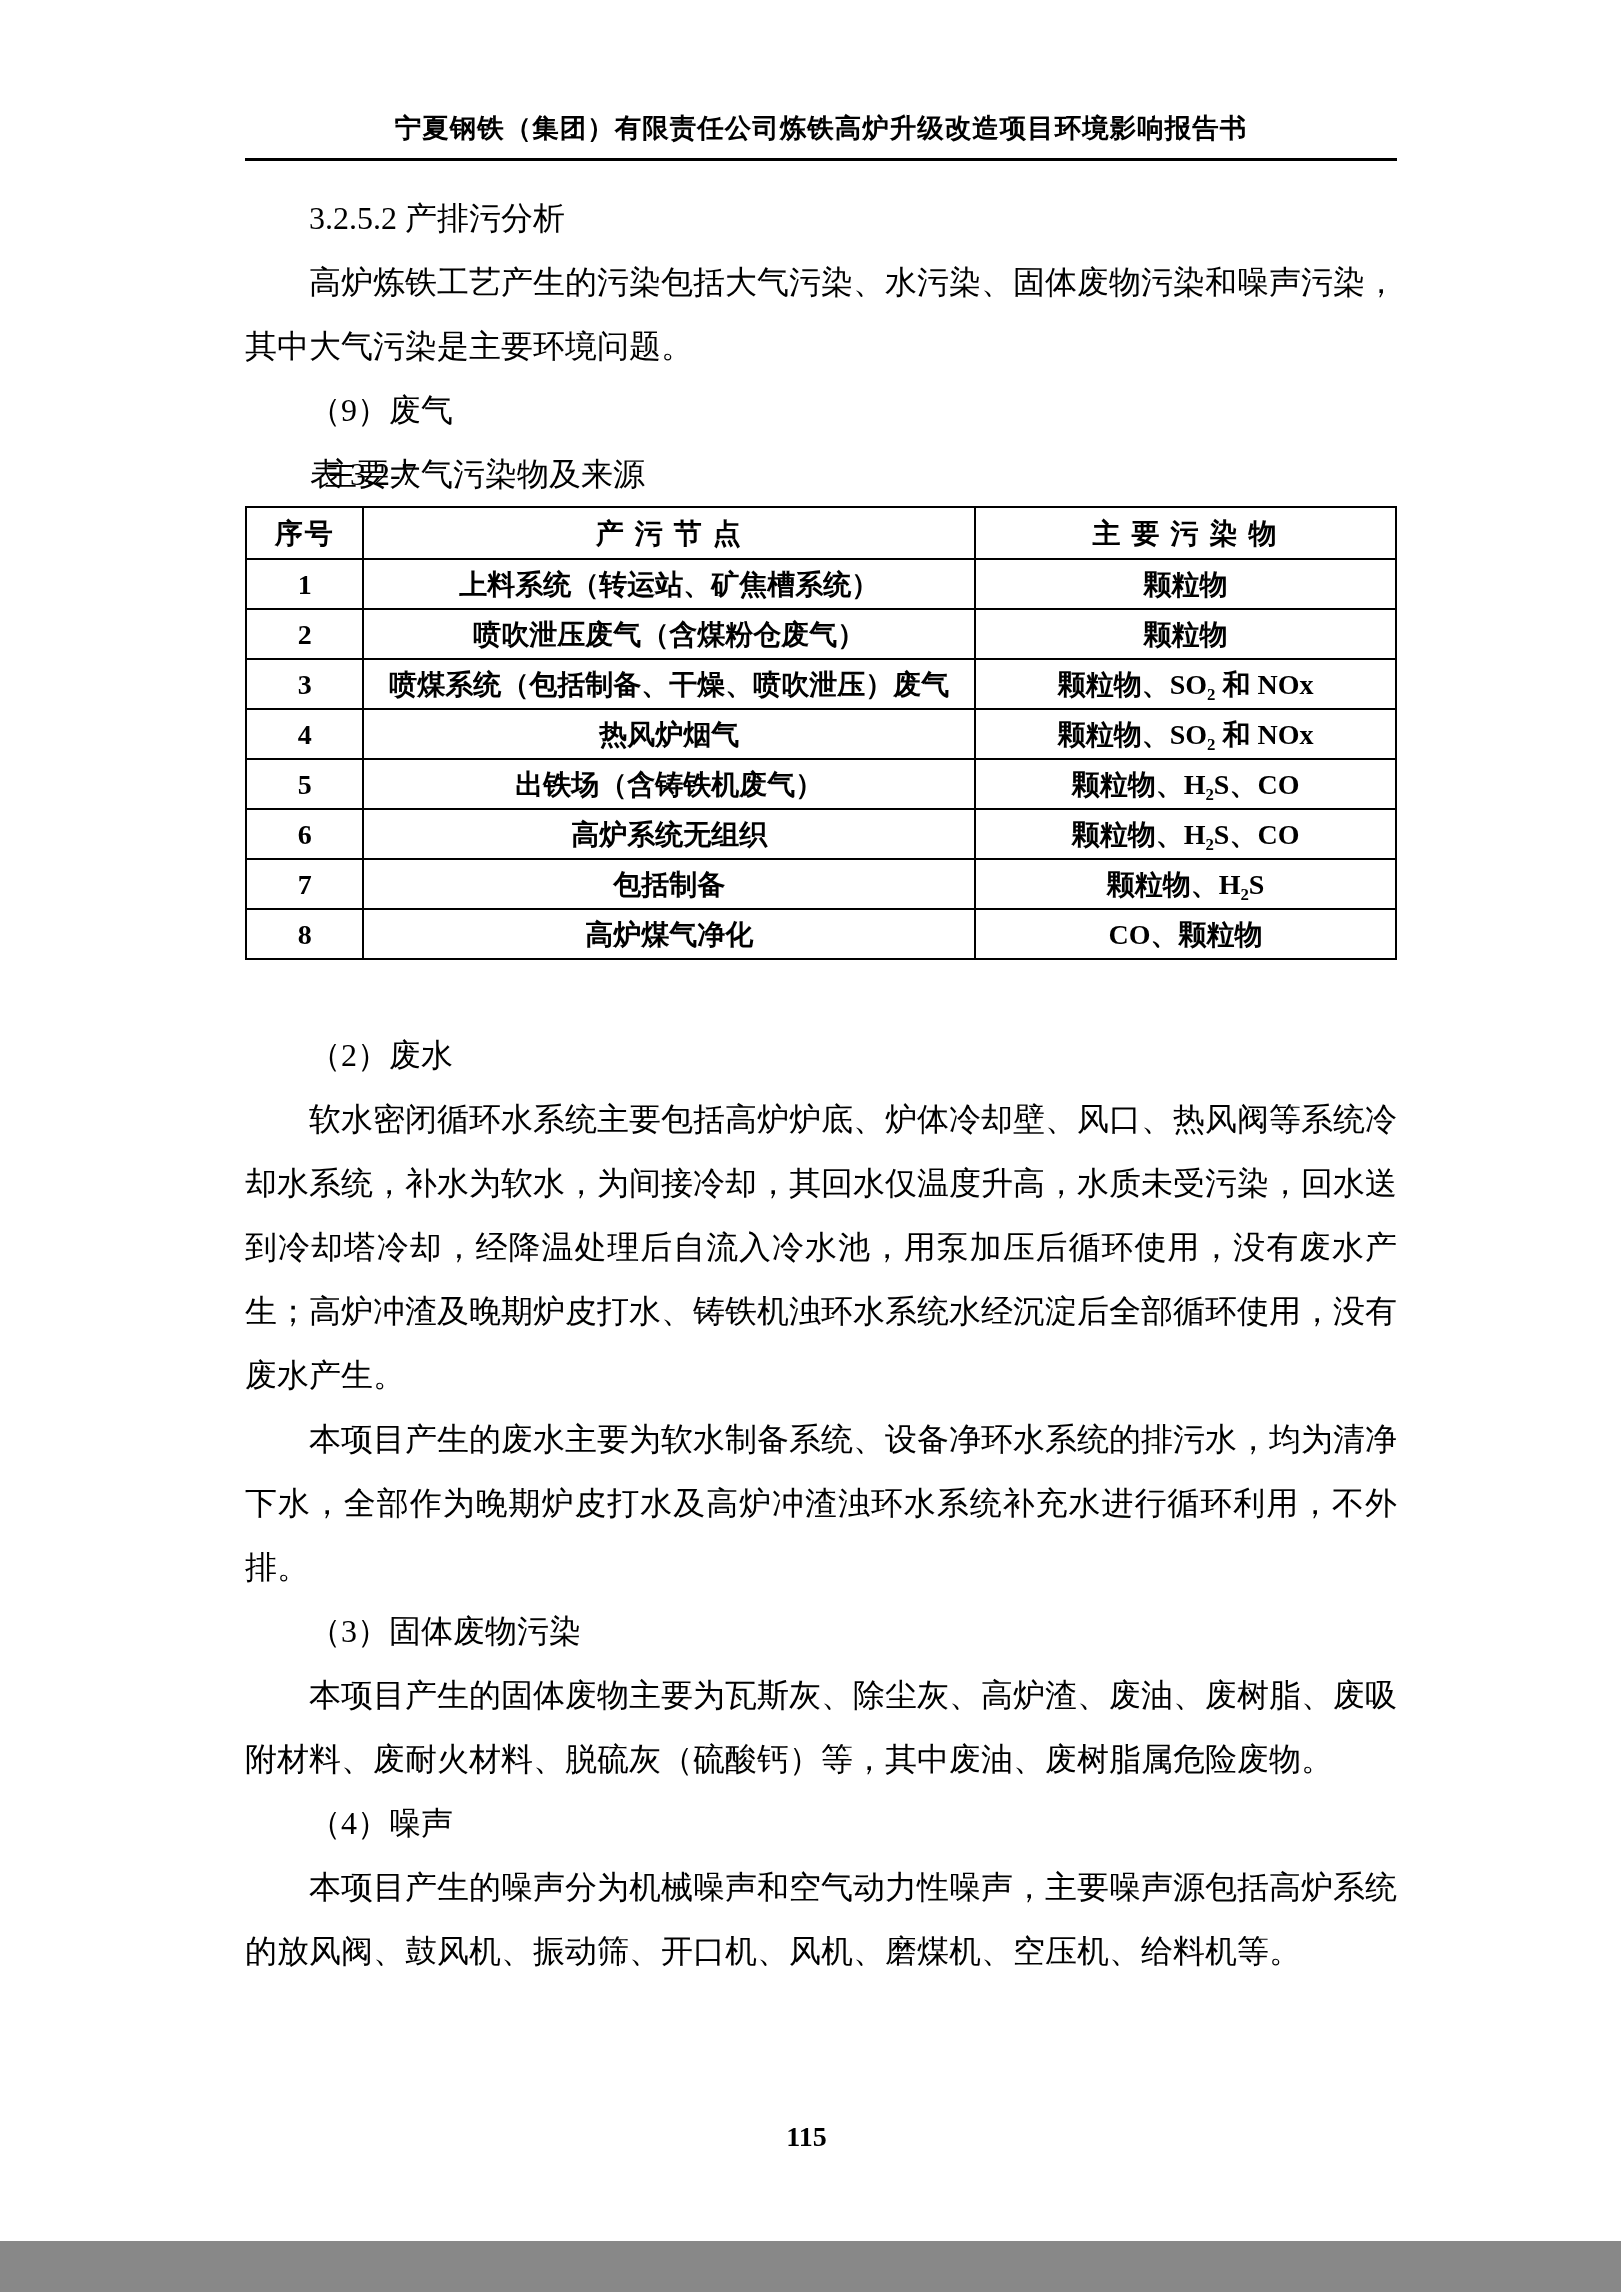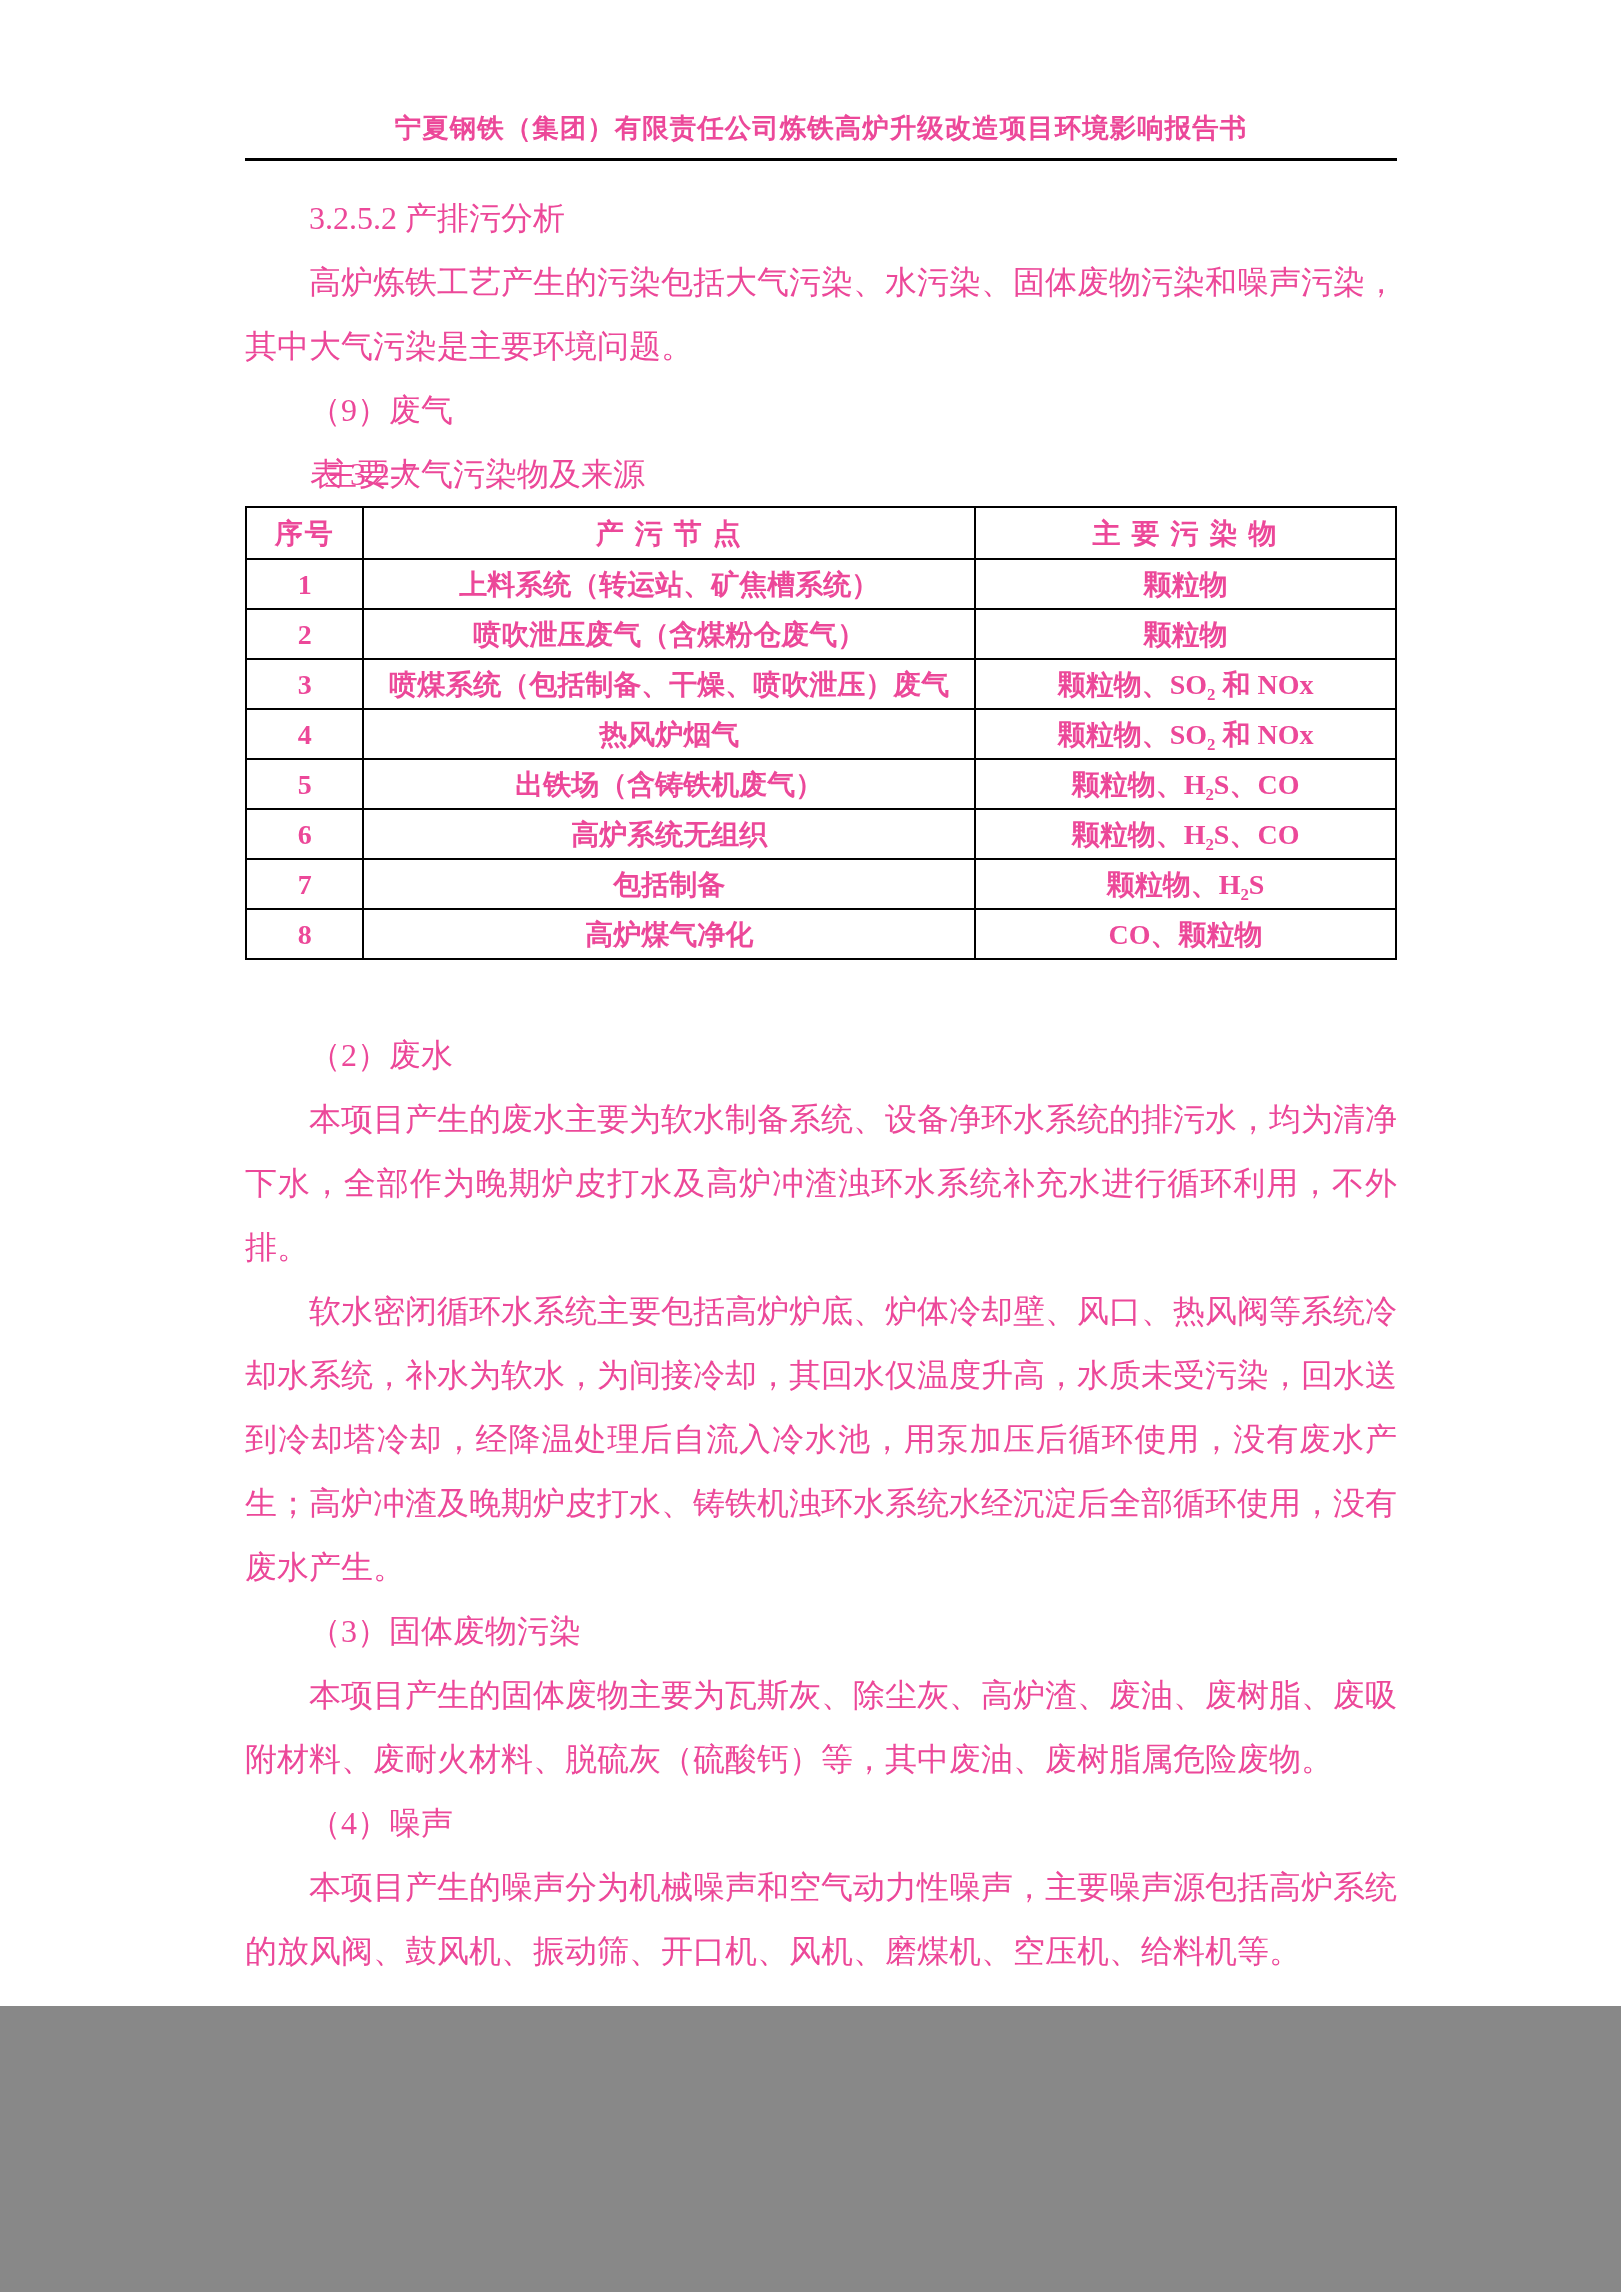--- a/index.html
+++ b/index.html
@@ -1,21 +1,21 @@
 <!DOCTYPE html>
 <html><head>
 <meta charset="utf-8">
 <style>
   html,body { margin:0; padding:0; background:#888; }
   .page {
     position: relative;
-    width: 1621px; height: 2006px;
+    width: 1621px; height: 2241px;
     margin: 0 auto;
     background: #ffffff;
-    color: #ec4899;
+    color: #000000;
     font-family: "Liberation Serif", "DejaVu Serif", serif;
     overflow: hidden;
   }
   .frame {
     position: absolute;
     left: 245px; right: 224px; top: 110px;
   }
   .doc-header {
     text-align: center;
     font-size: 26.5px;
@@ -158,23 +158,23 @@
               <td>高炉煤气净化</td>
               <td>CO、颗粒物</td>
             </tr>
           </tbody>
       </table>
 
       <div class="spacer-after-table"></div>
 
       <h4>（2）废水</h4>
 
+      <p>软水密闭循环水系统主要包括高炉炉底、炉体冷却壁、风口、热风阀等系统冷却水系统，补水为软水，为间接冷却，其回水仅温度升高，水质未受污染，回水送到冷却塔冷却，经降温处理后自流入冷水池，用泵加压后循环使用，没有废水产生；高炉冲渣及晚期炉皮打水、铸铁机浊环水系统水经沉淀后全部循环使用，没有废水产生。</p>
+
       <p>本项目产生的废水主要为软水制备系统、设备净环水系统的排污水，均为清净下水，全部作为晚期炉皮打水及高炉冲渣浊环水系统补充水进行循环利用，不外排。</p>
-
-      <p>软水密闭循环水系统主要包括高炉炉底、炉体冷却壁、风口、热风阀等系统冷却水系统，补水为软水，为间接冷却，其回水仅温度升高，水质未受污染，回水送到冷却塔冷却，经降温处理后自流入冷水池，用泵加压后循环使用，没有废水产生；高炉冲渣及晚期炉皮打水、铸铁机浊环水系统水经沉淀后全部循环使用，没有废水产生。</p>
 
       <h4>（3）固体废物污染</h4>
 
       <p>本项目产生的固体废物主要为瓦斯灰、除尘灰、高炉渣、废油、废树脂、废吸附材料、废耐火材料、脱硫灰（硫酸钙）等，其中废油、废树脂属危险废物。</p>
 
       <h4>（4）噪声</h4>
 
       <p>本项目产生的噪声分为机械噪声和空气动力性噪声，主要噪声源包括高炉系统的放风阀、鼓风机、振动筛、开口机、风机、磨煤机、空压机、给料机等。</p>
 
     </div>

